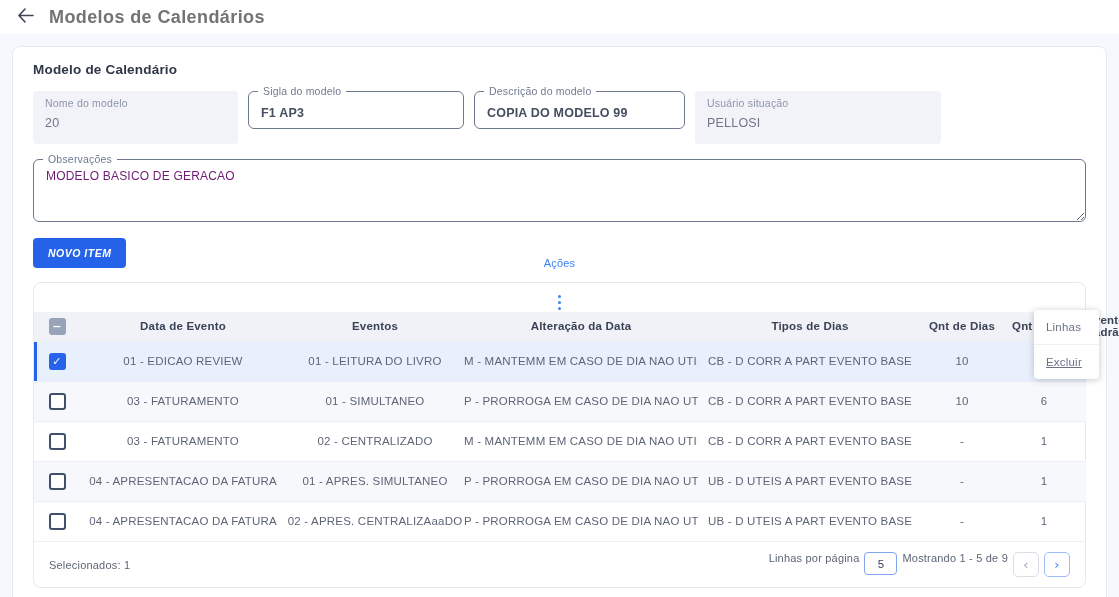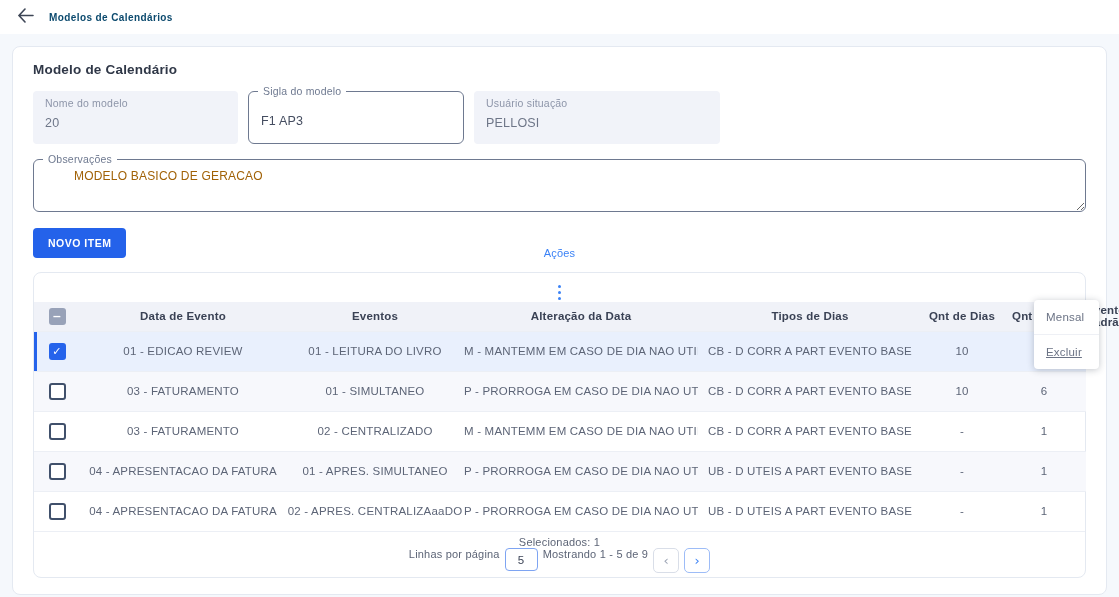--- a/index.html
+++ b/index.html
@@ -6,44 +6,44 @@
   html, body { width: 1119px; height: 597px; overflow: hidden; }
   body {
     background: #f5f8fc;
     font-family: "Liberation Sans", sans-serif;
     letter-spacing: .2px;
   }
 
   
   .topbar { background: #fff; height: 34px; display: flex; align-items: center; gap: 15px; padding: 0 17px; }
   .back-btn { display: flex; align-items: center; cursor: pointer; }
-  .page-title { font-size: 10px; font-weight: 700; color: #0c4a6e; letter-spacing: .4px; }
+  .page-title { font-size: 18px; font-weight: 700; color: #737373; letter-spacing: .4px; }
 
   
   .main-card { margin: 12px; background: #fff; border: 1px solid #e4e9f1; border-radius: 8px; padding: 13px 20px 16px; }
   .section-title { font-size: 13.5px; font-weight: 700; color: #2f3747; margin: 2px 0 14px; }
 
   .form-row { display: flex; gap: 10px; }
   .field-filled { background: #f1f3f9; border-radius: 4px; padding: 6px 12px; height: 53px; }
   .field-filled .flabel { display: block; font-size: 10.5px; color: #8d95a9; margin-bottom: 4px; }
   .field-filled .fvalue { font-size: 12.5px; color: #6e7688; }
   .w-nome { flex: 0 0 205px; }
   .w-sigla { flex: 0 0 216px; }
   .w-desc { flex: 0 0 211px; }
   .w-usuario { flex: 0 0 246px; }
   .w-data { flex: 1; }
 
-  .field-outline { position: relative; border: 1px solid #6e7990; border-radius: 6px; height: 53px; background: #fff; }
+  .field-outline { position: relative; border: 1px solid #6e7990; border-radius: 6px; height: 38px; background: #fff; }
   .field-outline .olabel { position: absolute; top: -7px; left: 9px; background: #fff; padding: 0 5px; font-size: 10.5px; color: #6e7990; line-height: 12px; }
-  .field-outline input { width: 100%; height: 100%; border: none; outline: none; background: transparent; padding: 6px 12px 0; font-size: 12.5px; color: #454d60; font-family: inherit; letter-spacing: .2px; }
-
-  .obs-wrap { margin-top: 15px; height: 53px; padding-left: 28px; }
-  .obs-wrap textarea { width: 100%; height: 100%; border: none; outline: none; background: transparent; resize: both; padding: 9px 12px 0; font-size: 12px; color: #a16207; font-family: inherit; letter-spacing: .2px; }
-
-  .btn-primary { display: inline-block; margin-top: 16px; background: #2462ea; color: #fff; border: none; border-radius: 4px; font-size: 10.5px; font-weight: 700; letter-spacing: .5px; padding: 9px 15px; cursor: pointer; font-family: inherit; }
+  .field-outline input { width: 100%; height: 100%; border: none; outline: none; background: transparent; padding: 6px 12px 0; font-size: 12.5px; color: #454d60; font-family: inherit; letter-spacing: .2px; font-weight: bold; }
+
+  .obs-wrap { margin-top: 15px; height: 63px; }
+  .obs-wrap textarea { width: 100%; height: 100%; border: none; outline: none; background: transparent; resize: both; padding: 9px 12px 0; font-size: 12px; color: #701a75; font-family: inherit; letter-spacing: .2px; }
+
+  .btn-primary { display: inline-block; margin-top: 16px; background: #2462ea; color: #fff; border: none; border-radius: 4px; font-size: 10.5px; font-weight: 700; letter-spacing: .5px; padding: 9px 15px; cursor: pointer; font-family: inherit; font-style: italic; }
 
   
   .table-card { margin-top: 14px; border: 1px solid #e4e9f1; border-radius: 8px; position: relative; }
   .actions-bar { height: 29px; display: flex; justify-content: flex-end; align-items: center; gap: 24px; padding: 0 11px; cursor: pointer; flex-direction: column; }
   .actions-label { color: #3b82f6; font-size: 11px; }
   .kebab { display: flex; flex-direction: column; gap: 2.5px; padding: 2px 4px; }
   .kebab i { width: 3.5px; height: 3.5px; border-radius: 50%; background: #3b82f6; }
 
   table { width: 100%; border-collapse: collapse; table-layout: fixed; }
   thead th { background: #f0f2f8; font-size: 11.5px; font-weight: 700; color: #3a4255; height: 29px; text-align: center; }
@@ -59,21 +59,21 @@
         display: flex; align-items: center; justify-content: center;
         font-family: "DejaVu Sans", sans-serif; font-size: 11px; font-weight: 700; color: #fff; }
   .cb.unchecked { border: 2px solid #40506b; background: #fff; }
   .cb.checked { background: #2563eb; }
   .cb.indet { background: #98a2b8; }
 
   .badge { display: inline-block; padding: 5px 7px; border-radius: 5px; font-size: 10.5px; font-weight: 600; color: #5d6577; letter-spacing: .3px; }
   .badge.nao { background: #fdecec; border: 1px solid #f2b8b5; }
   .badge.sim { background: #e0f6f9; border: 1px solid #90dbe4; }
 
-  .table-footer { display: flex; align-items: center; justify-content: space-between; height: 46px; padding: 4px 15px; border-top: 1px solid #eceff5; font-size: 11px; color: #5d6577; flex-direction: column; }
+  .table-footer { display: flex; align-items: center; justify-content: space-between; height: 46px; padding: 12px 15px; border-top: 1px solid #eceff5; font-size: 11px; color: #5d6577; }
   .tf-right { display: flex; gap: 5px; }
   .rpp-box { width: 33px; height: 23px; border: 1px solid #7ea4f2; border-radius: 4px; display: flex; align-items: center; justify-content: center; font-size: 11.5px; color: #3c4457; cursor: pointer; }
   .page-btn { width: 26px; height: 25px; border-radius: 5px; display: flex; align-items: center; justify-content: center; font-size: 13px; background: #fff; cursor: pointer; font-family: "DejaVu Sans", sans-serif; }
   .page-btn.prev { border: 1px solid #d9dee8; color: #9aa2b3; }
   .page-btn.next { border: 1px solid #9dbcf7; color: #3b82f6; }
   .pager { display: flex; gap: 5px; }
 
   
   .menu { position: absolute; top: 27px; right: -14px; width: 65px; background: #fff; border-radius: 4px;
           box-shadow: 0 1px 7px rgba(40,50,70,.28); z-index: 9; }
@@ -102,20 +102,24 @@
   <div class="section-title">Modelo de Calendário</div>
 
   <div class="form-row">
     <div class="field-filled w-nome">
       <span class="flabel">Nome do modelo</span>
       <span class="fvalue">20</span>
     </div>
     <div class="field-outline w-sigla">
       <span class="olabel">Sigla do modelo</span>
       <input type="text" value="F1 AP3" style="">
+    </div>
+    <div class="field-outline w-desc">
+      <span class="olabel">Descrição do modelo</span>
+      <input type="text" value="COPIA DO MODELO 99" style="">
     </div>
     <div class="field-filled w-usuario">
       <span class="flabel">Usuário situação</span>
       <span class="fvalue">PELLOSI</span>
     </div>
   </div>
 
   <div class="field-outline obs-wrap">
     <span class="olabel">Observações</span>
     <textarea style="">MODELO BASICO DE GERACAO</textarea>
@@ -233,21 +237,21 @@
               <span>‹</span>
             </div>
           <div class="page-btn next">
               <span>›</span>
             </div>
         </div>
       </div>
     </div>
 
     <div class="menu">
-      <div class="menu-item">Mensal</div>
+      <div class="menu-item">Linhas</div>
       <div class="menu-item">Excluir</div>
     </div>
   </div>
 </div>
 
 <div class="footer-bar">
   
   
 </div>
 

